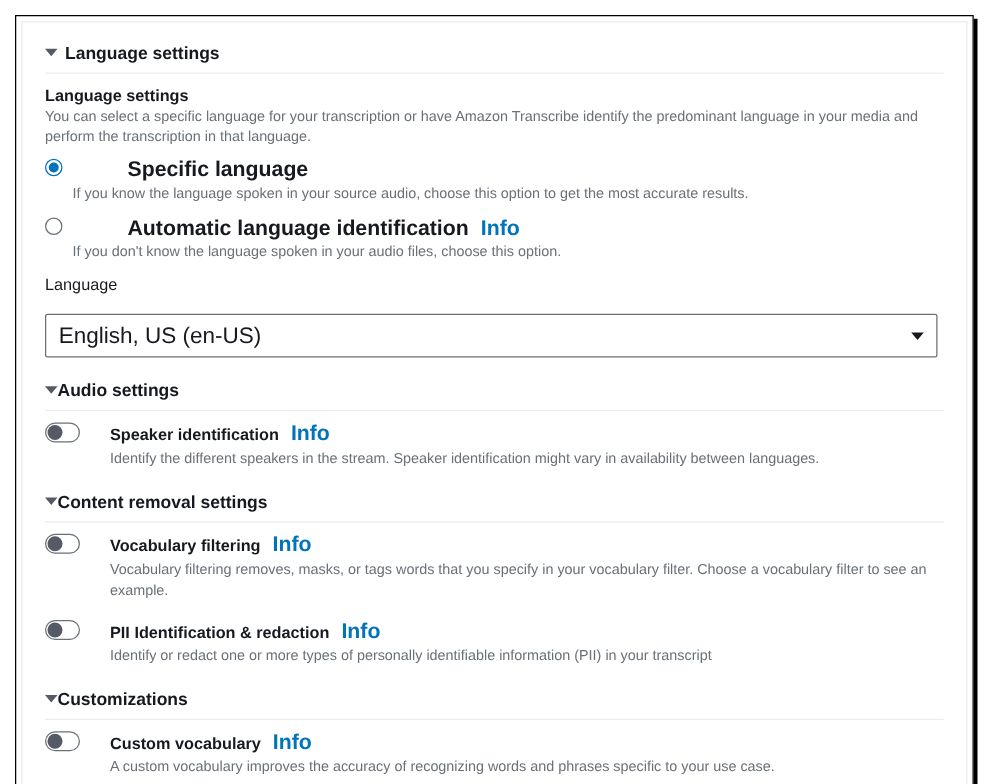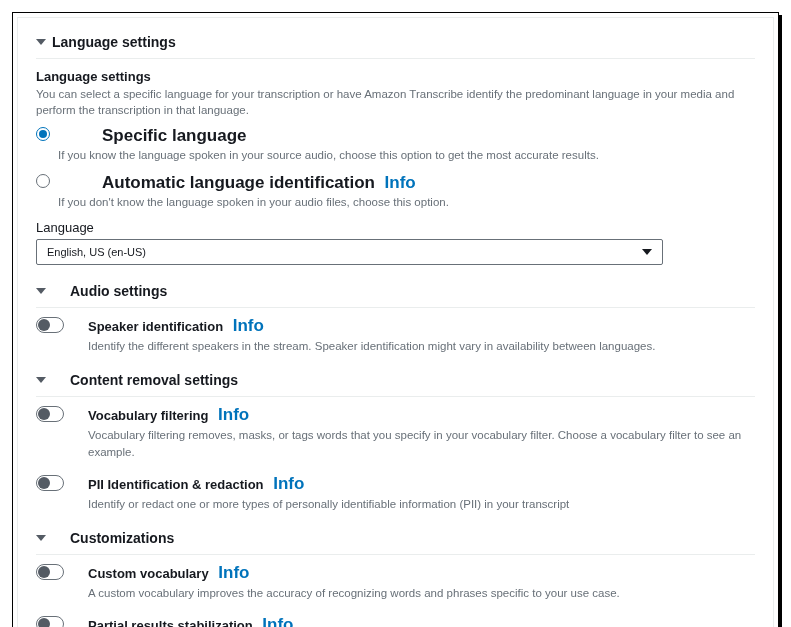--- a/index.html
+++ b/index.html
@@ -81,43 +81,43 @@
   .info-link {
     color:#0073bb;
     font-size:17px;
     font-weight:700;
     margin-left:6px;
     cursor:pointer;
   }
   .field-label {
     font-size:13px;
     font-weight:400;
-    margin:6px 0 4px 0;
+    margin:6px 0 16px 0;
   }
   .select {
-    width:627px;
+    width:714px;
     max-width:100%;
     border:1px solid #687078;
     border-radius:2px;
     padding:6px 10px;
     display:flex;
     justify-content:space-between;
     align-items:center;
-    font-size:11px;
+    font-size:18px;
     cursor:pointer;
     background:#fff;
   }
   .select .sel-caret {
     width:0;height:0;
     border-left:5px solid transparent;
     border-right:5px solid transparent;
     border-top:6px solid #16191f;
   }
   .section-sub {
-    display:flex;align-items:center;gap:24px;
+    display:flex;align-items:center;gap:0;
     font-weight:700;font-size:14px;
     margin:18px 0 8px 0;
     padding-bottom:8px;
     border-bottom:1px solid #eaeded;
     cursor:pointer;
   }
   .toggle-row {
     display:flex;
     align-items:flex-start;
     gap:24px;

